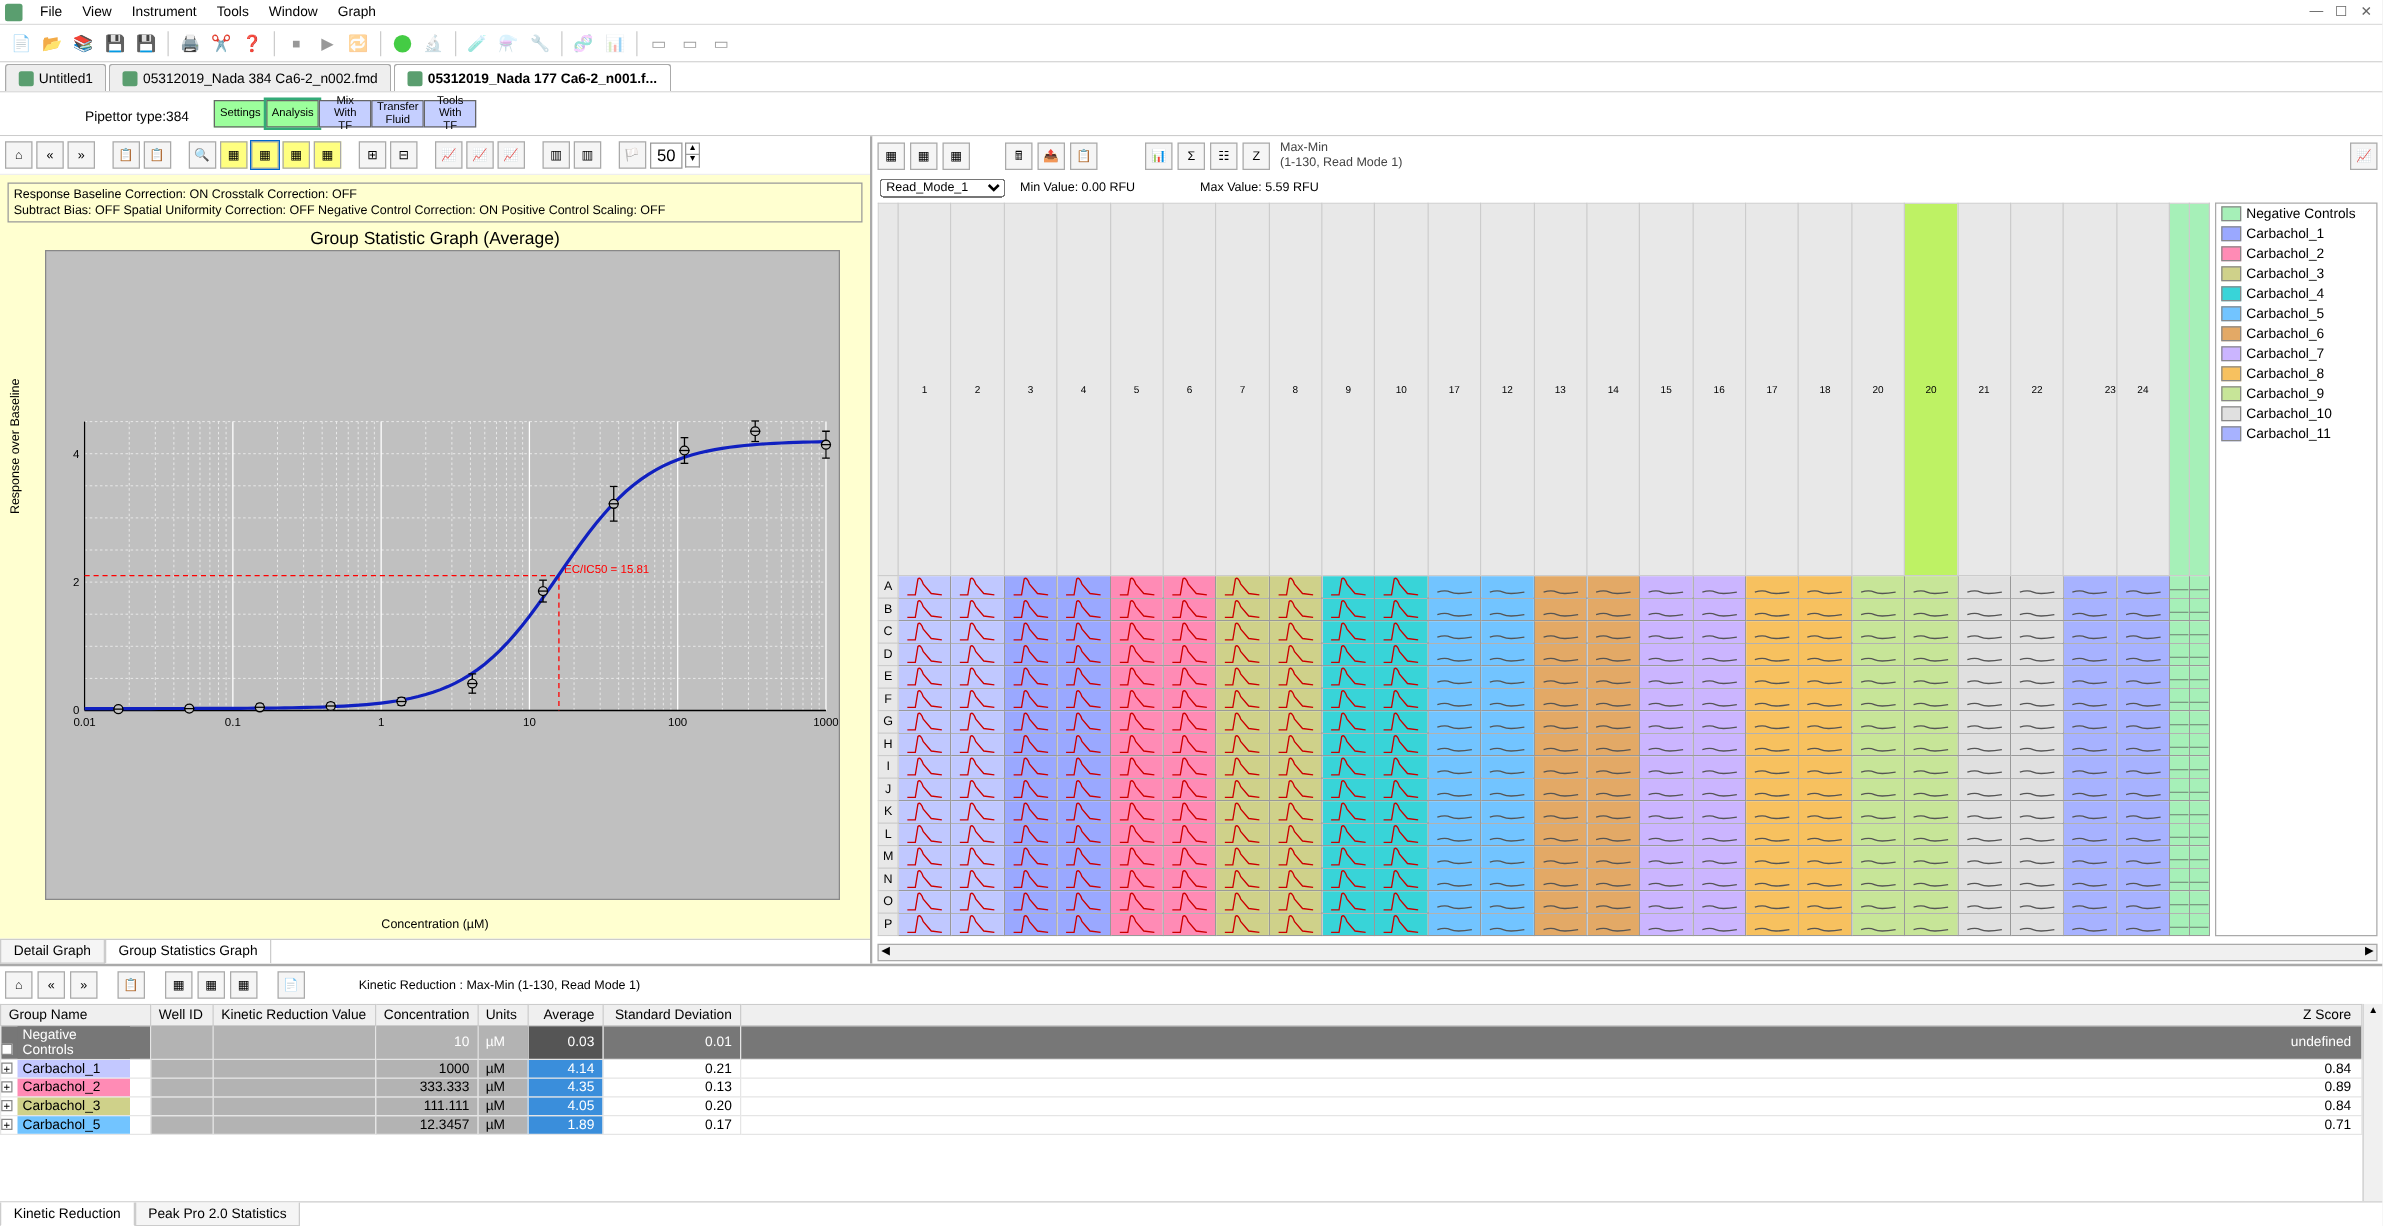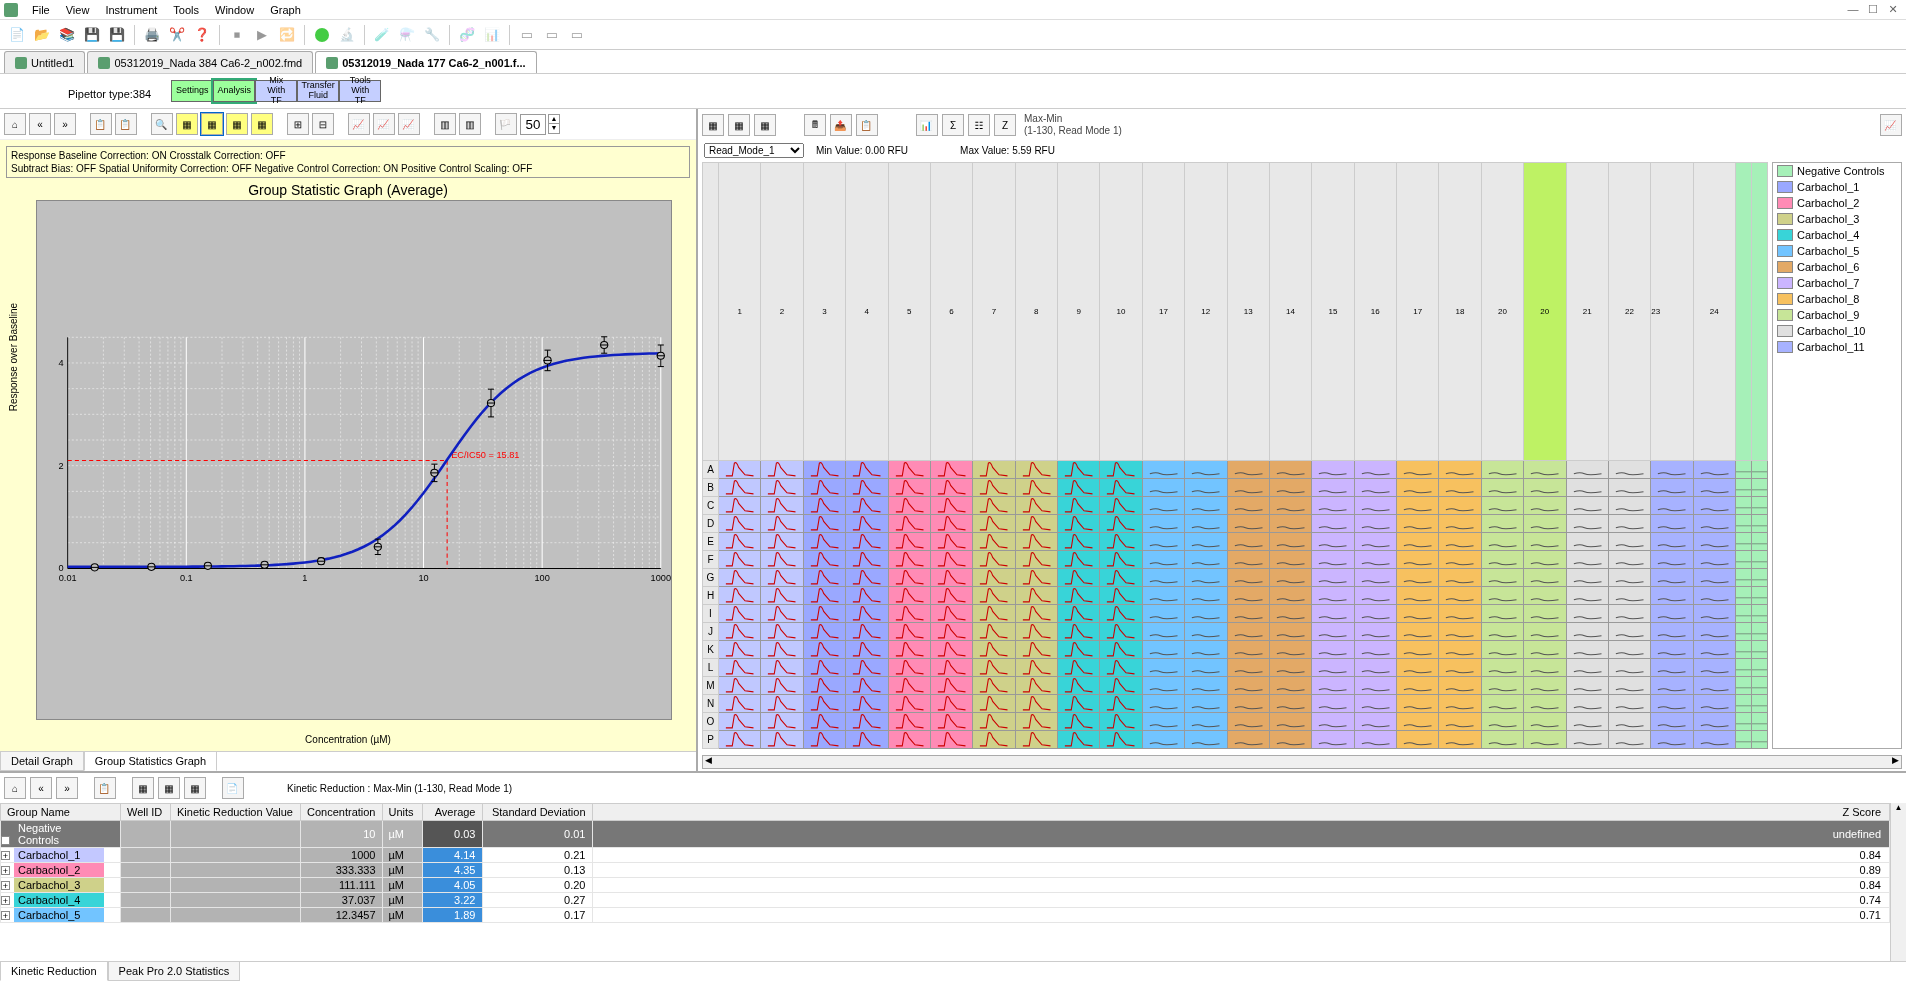--- a/index.html
+++ b/index.html
@@ -444,21 +444,21 @@
                   <td style="font-size:8px;text-align:center;background:#e8e8e8;border:1px solid #ccc">13</td>
                   <td style="font-size:8px;text-align:center;background:#e8e8e8;border:1px solid #ccc">14</td>
                   <td style="font-size:8px;text-align:center;background:#e8e8e8;border:1px solid #ccc">15</td>
                   <td style="font-size:8px;text-align:center;background:#e8e8e8;border:1px solid #ccc">16</td>
                   <td style="font-size:8px;text-align:center;background:#e8e8e8;border:1px solid #ccc">17</td>
                   <td style="font-size:8px;text-align:center;background:#e8e8e8;border:1px solid #ccc">18</td>
                   <td style="font-size:8px;text-align:center;background:#e8e8e8;border:1px solid #ccc">20</td>
                   <td style="font-size:8px;text-align:center;background:#bef264;border:1px solid #ccc">20</td>
                   <td style="font-size:8px;text-align:center;background:#e8e8e8;border:1px solid #ccc">21</td>
                   <td style="font-size:8px;text-align:center;background:#e8e8e8;border:1px solid #ccc">22</td>
-                  <td style="font-size:8px;text-align:left;background:#e8e8e8;border:1px solid #ccc">23</td>
+                  <td style="font-size:8px;text-align:right;background:#e8e8e8;border:1px solid #ccc">23</td>
                   <td style="font-size:8px;text-align:center;background:#e8e8e8;border:1px solid #ccc">24</td>
                   <td class="plate-row-label" style="background:#a6f0b8"></td>
                   <td class="plate-row-label" style="background:#a6f0b8"></td>
                 </tr>
                 <tr>
                   <td class="plate-row-label">A</td>
                   <td class="plate-cell" style="background:#c0c8ff">
                     <svg viewBox="0 0 26 16">
                       <path d="M0 14 L6 14 L8 2 Q10 0 12 6 L18 13 L26 14" fill="none" stroke="#c00" stroke-width="1"></path>
                     </svg>
@@ -2707,30 +2707,20 @@
       <td class="group-cell"><span class="exp-icon">+</span><span class="group-chip" style="background:#cfd18a;color:#000">Carbachol_3</span></td>
       <td style="background:#b3b3b3"></td>
       <td style="background:#b3b3b3"></td>
       <td class="conc-cell">111.111</td>
       <td class="unit-cell">µM</td>
       <td class="avg-cell" style="">4.05</td>
       <td class="std-cell">0.20</td>
       <td class="z-cell" style="padding-right:8px">0.84</td>
     </tr>
               <tr style="">
-      <td class="group-cell"><span class="exp-icon">+</span><span class="group-chip" style="background:#38d4d8;color:#000">Carbachol_4</span></td>
-      <td style="background:#b3b3b3"></td>
-      <td style="background:#b3b3b3"></td>
-      <td class="conc-cell">37.037</td>
-      <td class="unit-cell">µM</td>
-      <td class="avg-cell" style="">3.22</td>
-      <td class="std-cell">0.27</td>
-      <td class="z-cell" style="padding-right:8px">0.74</td>
-    </tr>
-              <tr style="">
       <td class="group-cell"><span class="exp-icon">+</span><span class="group-chip" style="background:#72c4ff;color:#000">Carbachol_5</span></td>
       <td style="background:#b3b3b3"></td>
       <td style="background:#b3b3b3"></td>
       <td class="conc-cell">12.3457</td>
       <td class="unit-cell">µM</td>
       <td class="avg-cell" style="">1.89</td>
       <td class="std-cell">0.17</td>
       <td class="z-cell" style="padding-right:8px">0.71</td>
     </tr>
             </tbody>

